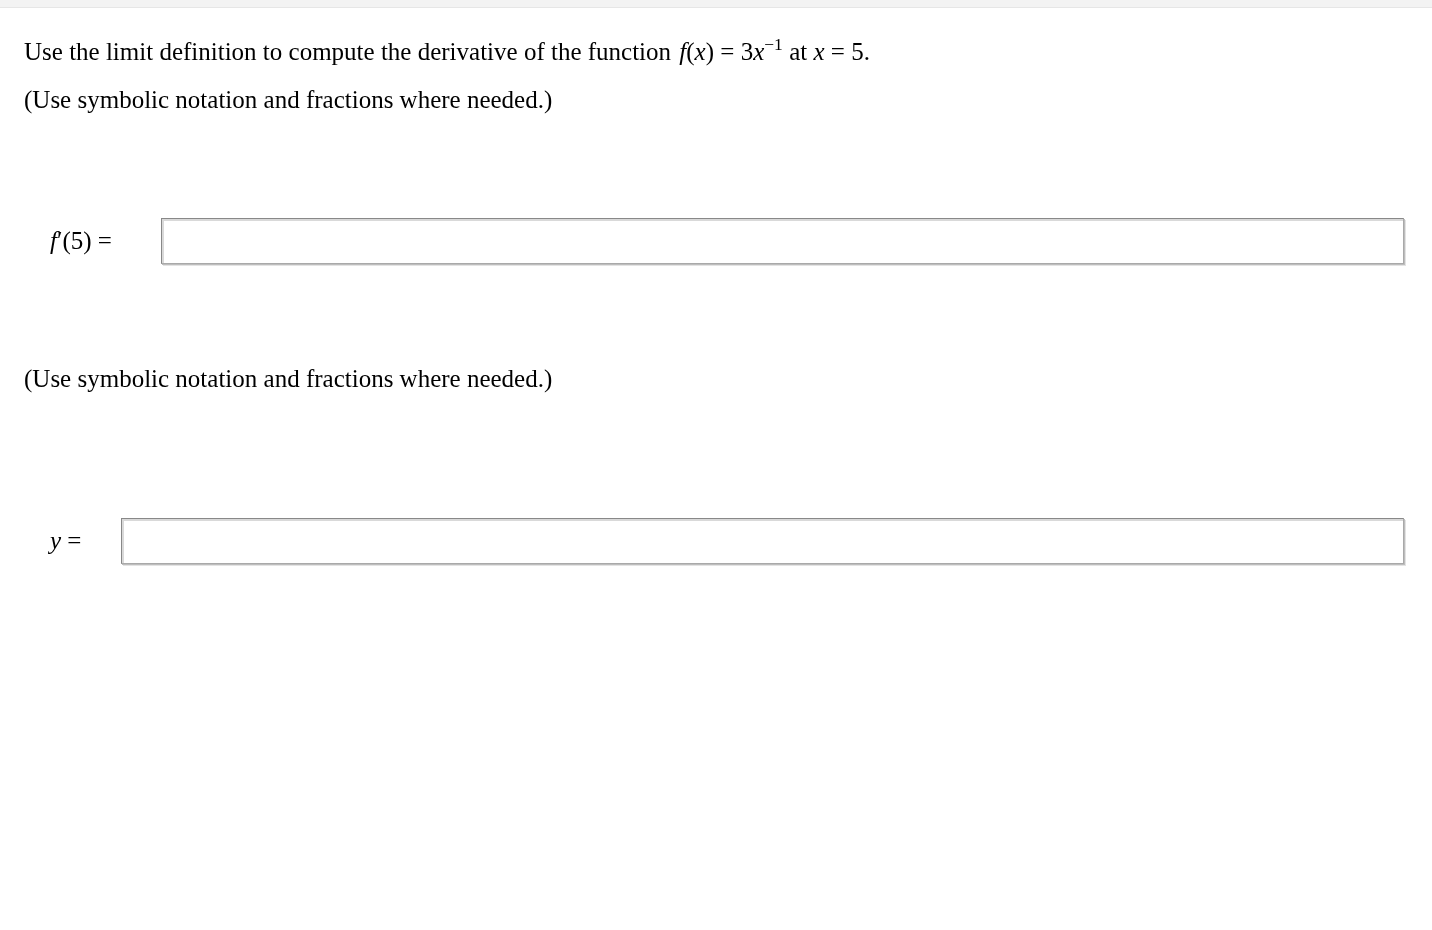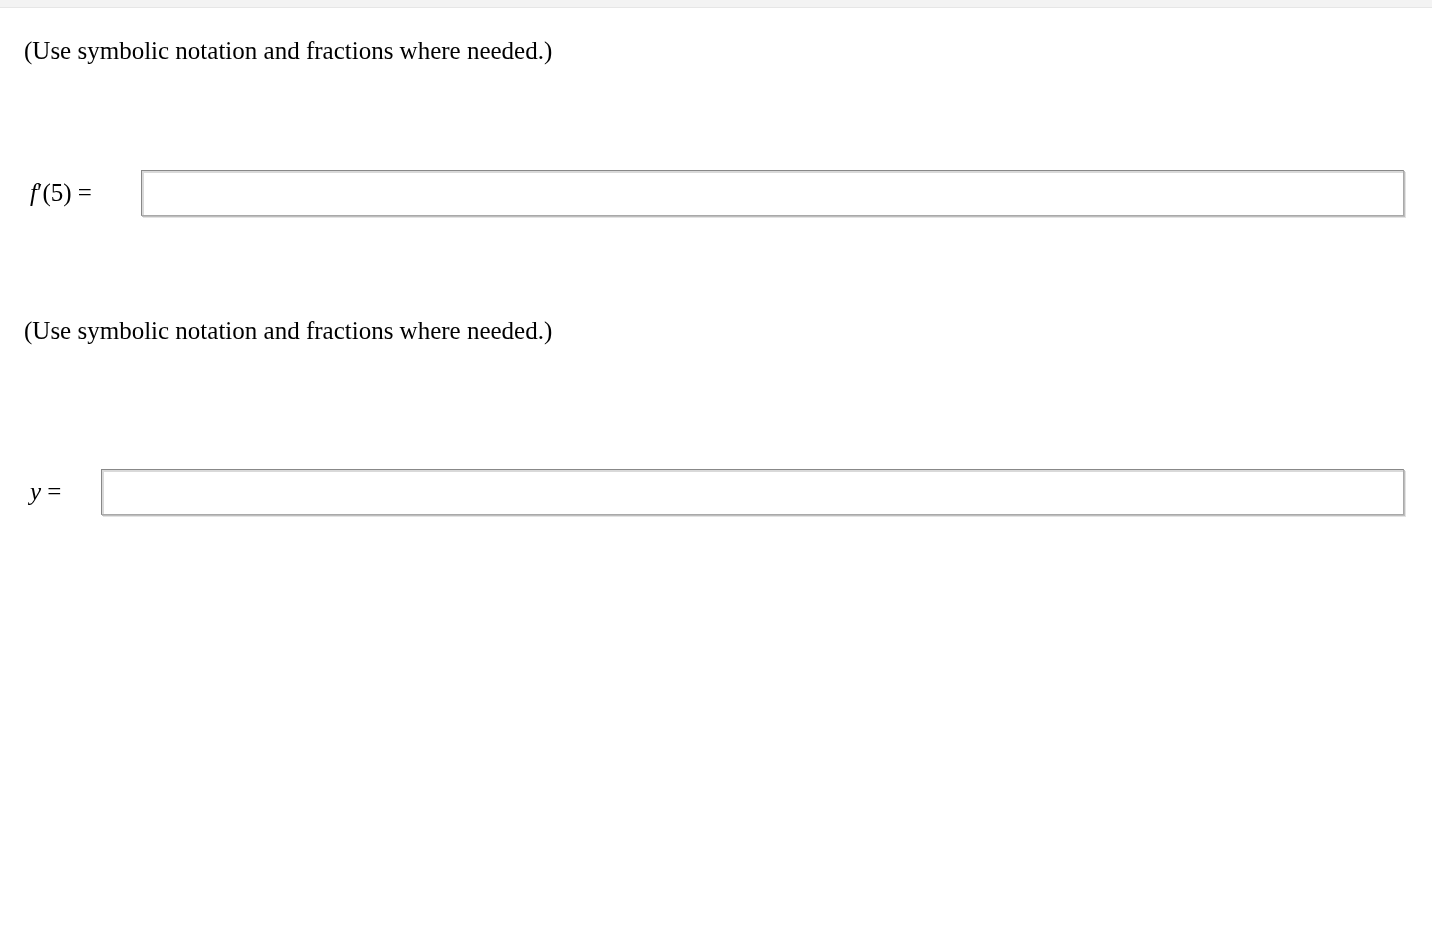--- a/index.html
+++ b/index.html
@@ -43,20 +43,21 @@
     margin-bottom: 96px;
   }
   .answer-row.second {
     margin-top: 120px;
   }
   .label {
     font-size: 25px;
     min-width: 95px;
     padding-left: 6px;
     white-space: nowrap;
+    margin-left: 20px;
   }
   .input-wrap {
     flex: 1;
     margin-left: 22px;
     margin-right: 4px;
     position: relative;
     height: 46px;
     border: 1px solid #a9a9a9;
     border-top-color: #888888;
     border-left-color: #888888;
@@ -79,20 +80,23 @@
   }
   .gap { display:inline-block; width:2px; }
 </style>
 </head>
 <body>
 
 <div class="topbar"></div>
 
 <div class="content">
 
+  <div class="line">
+    <span>Use the limit definition to compute the derivative of the function </span><span class="gap"></span><span class="math-italic">f</span><span>(</span><span class="math-italic">x</span><span>)</span><span> = 3</span><span class="math-italic">x</span><span class="sup">−1</span><span> at </span><span class="math-italic">x</span><span> = 5.</span>
+  </div>
 
   <div class="line">(Use symbolic notation and fractions where needed.)</div>
 
   <div class="answer-row">
     <div class="label">
       <span class="math-italic">f</span><span>′</span><span>(5) =</span>
     </div>
     <div class="input-wrap">
       <input class="input-inner" type="text" value="" style="">
     </div>

